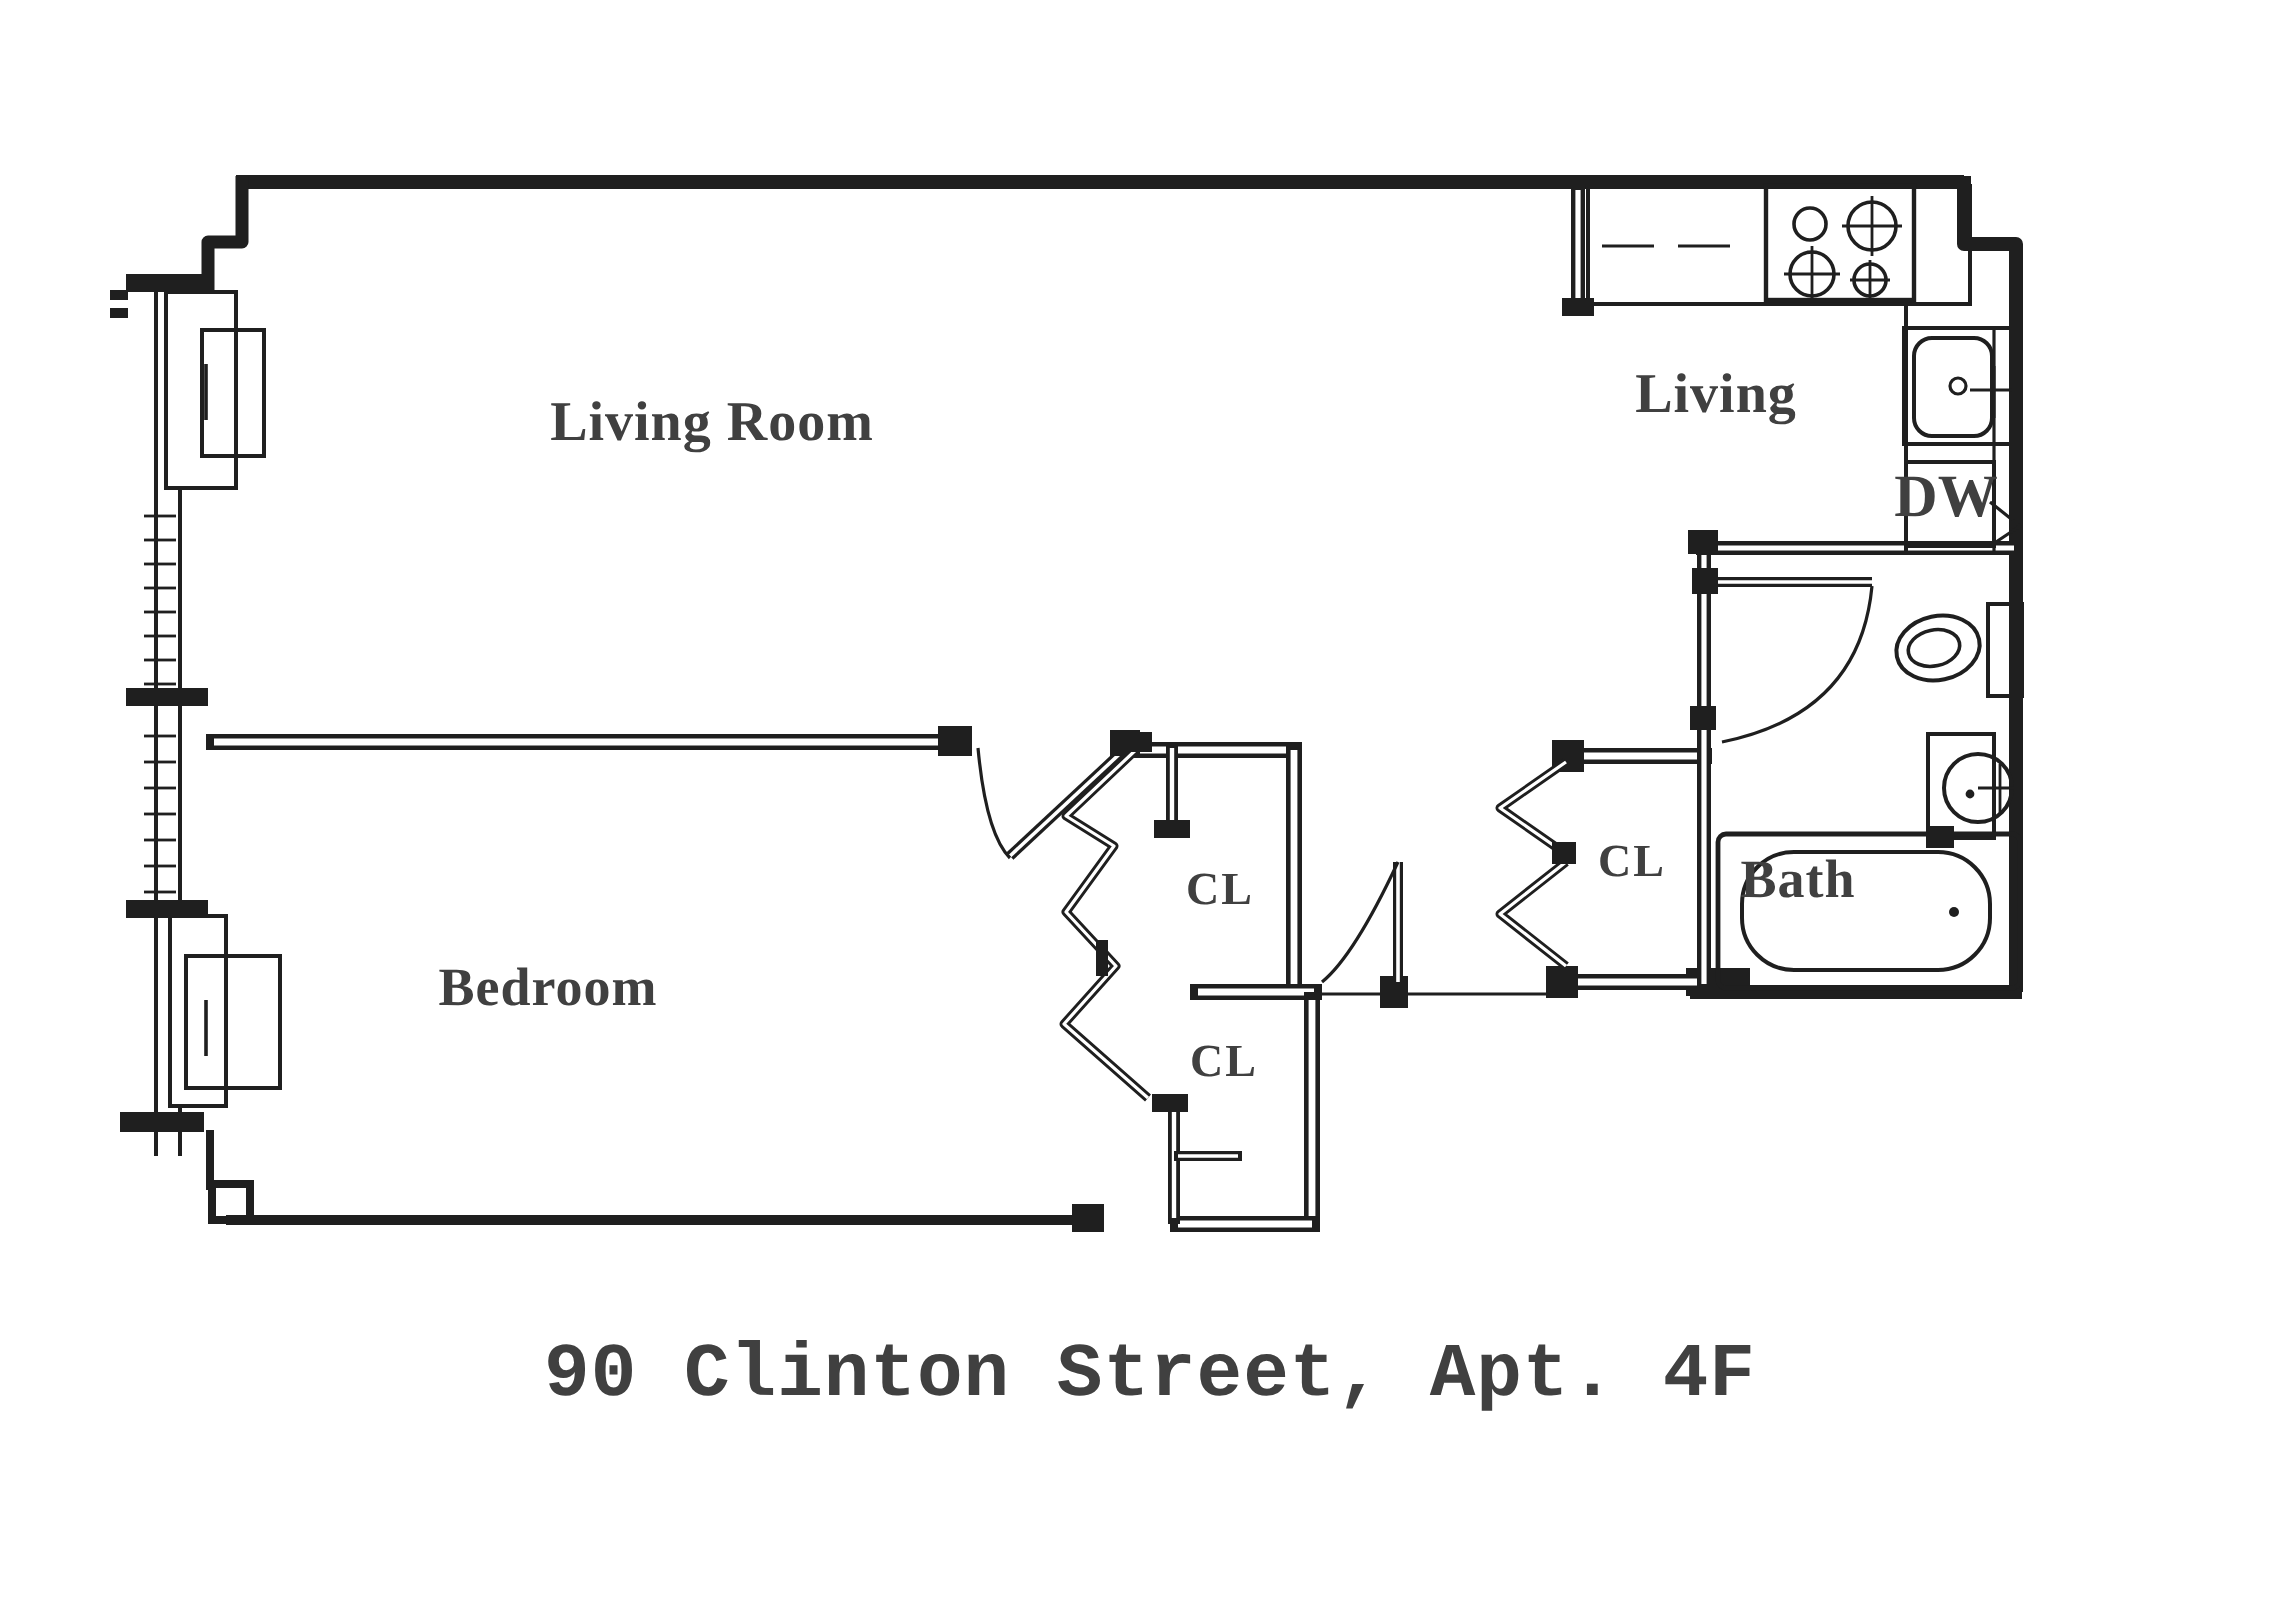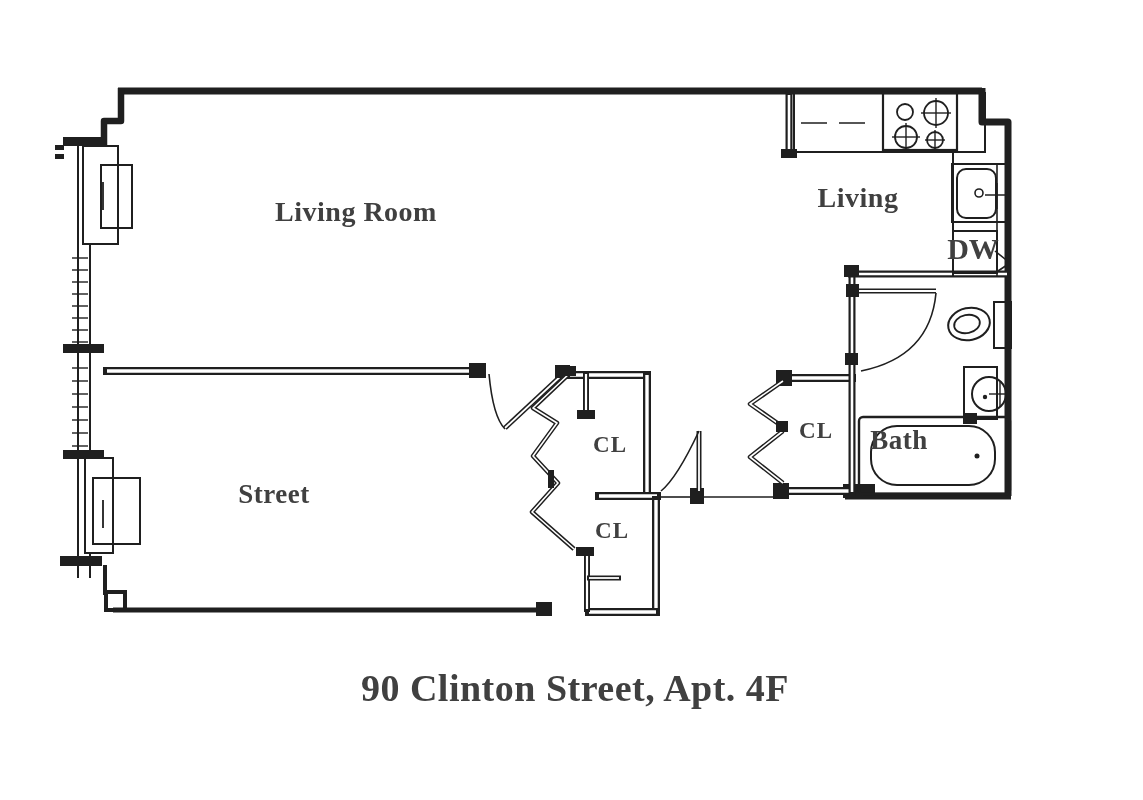--- a/index.html
+++ b/index.html
@@ -218,21 +218,21 @@
     <g>
       <rect class="s" stroke-width="2.4" rx="4" x="859" y="417" width="151" height="77"></rect>
       <rect class="s" stroke-width="2" rx="26" x="871" y="426" width="124" height="59"></rect>
       <rect class="f" x="963" y="413" width="14" height="11"></rect>
       <circle class="f" cx="977" cy="456" r="2.5"></circle>
     </g>
   </svg>
 
   <div class="lbl lbl-room" style="left:356px;top:212px;">Living Room</div>
   <div class="lbl lbl-room" style="left:858px;top:198px;">Living</div>
-  <div class="lbl lbl-room" style="left:274px;top:494px;font-size:27px;">Street</div>
+  <div class="lbl lbl-room" style="left:274px;top:494px;font-size:27px;">Bedroom</div>
   <div class="lbl lbl-room" style="left:899px;top:396px;font-size:27px;margin-top:44px;">Bath</div>
   <div class="lbl lbl-cl" style="left:610px;top:445px;">CL</div>
   <div class="lbl lbl-cl" style="left:612px;top:531px;">CL</div>
   <div class="lbl lbl-cl" style="left:816px;top:431px;">CL</div>
   <div class="lbl lbl-dw" style="left:973px;top:249px;">DW</div>
-  <div class="lbl lbl-title" style="left:575px;top:688px;">90 Clinton Street, Apt. 4F</div>
+  <div class="lbl lbl-title" style="left:575px;top:688px;font-family:Liberation Mono, monospace;">90 Clinton Street, Apt. 4F</div>
 
 </div>
 
 </body></html>

